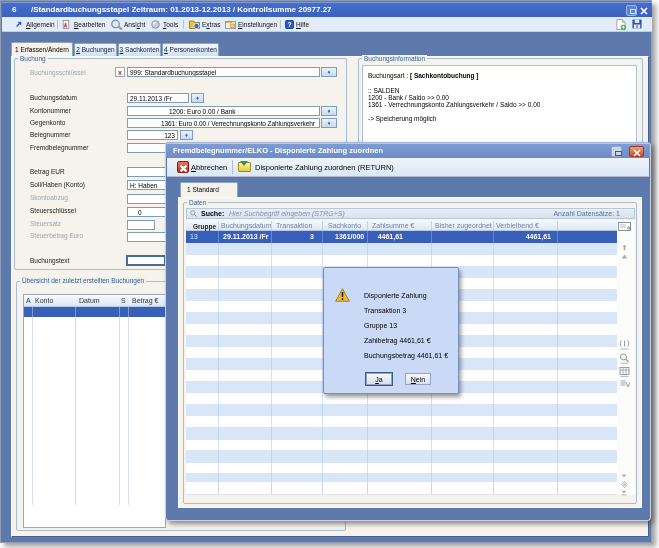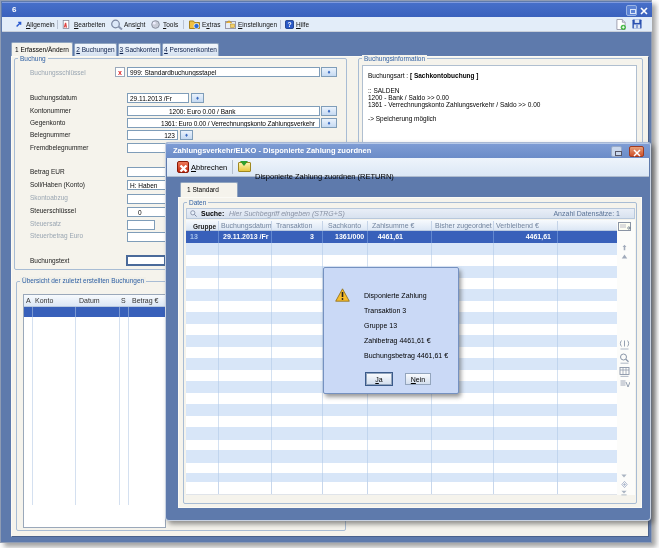--- a/index.html
+++ b/index.html
@@ -77,21 +77,21 @@
 #dtitle .clo { right:6px; width:15px; background:linear-gradient(#e8a07a,#cf4f28); border:1px solid #a03a20; font-size:7px; }
 #dtool { left:1px; top:15px; width:482px; height:19px;
   background:linear-gradient(#eef4fb,#dbe7f5); border-bottom:1px solid #aebbce; font-size:7.5px; }
 #dtool .red { position:absolute; left:10px; top:3px; width:12px; height:12px; border-radius:2px;
   background:linear-gradient(#ee7858,#c22810); border:1px solid #8a1a08; text-align:center; line-height:8px; }
 #dtool .t1 { position:absolute; left:24px; top:5px; }
 #dtool .sep { position:absolute; left:65px; top:2px; width:1px; height:14px; background:#b4bfce; }
 #dtool .ic2 { position:absolute; left:71px; top:4px; width:13px; height:10px;
   background:linear-gradient(#fdf2b0,#e8c840); border:1px solid #a08820; border-radius:1px; }
 #dtool .ic2:after { content:""; position:absolute; left:1px; top:-2px; border-left:4px solid transparent; border-right:4px solid transparent; border-top:5px solid #2f9e2f; }
-#dtool .t2 { position:absolute; left:88px; top:14px; }
+#dtool .t2 { position:absolute; left:88px; top:5px; }
 #dtab { left:14px; top:39px; width:58px; height:15px; background:#f5f3ec;
   border:1px solid #8fa4c0; border-bottom:none; border-radius:2px 2px 0 0;
   font-size:6.5px; line-height:14px; padding-left:6px; z-index:2; }
 #dpanel { left:12px; top:54px; width:464px; height:311px; background:#f5f3ec;
   border:1px solid #fbfaf5; }
 #dgrp { left:17px; top:59px; width:454px; height:302px; border:1px solid #a8bcd4; border-radius:2px; }
 #dglab { left:21px; top:56px; font-size:6.5px; color:#2e5fa3; background:#f5f3ec; padding:0 2px; }
 #dsearch { left:20px; top:65px; width:449px; height:11px; background:linear-gradient(#e9eef7,#d8e2ef);
   border:1px solid #b8c8dc; font-size:7px; line-height:9px; }
 #dsearch .mag { position:absolute; left:3px; top:1px; width:7px; height:7px; }
@@ -129,20 +129,21 @@
   border:1px solid #93a5bd; font-size:7px; text-align:center; line-height:11px; }
 .mbtn u { text-decoration:underline; }
 #mja { left:42px; outline:1px solid #3a5a8a; }
 #mnein { left:81px; }
 </style></head>
 <body>
 
 <div id="win" class="abs">
   <div id="title" class="abs">
     <span class="t6">6</span>
+      <span class="tx">/Standardbuchungsstapel Zeitraum: 01.2013-12.2013 / Kontrollsumme 20977.27</span>
     <span class="wbtn rest"></span>
       <span class="wbtn clo"><svg width="8" height="8" viewBox="0 0 8 8" style="margin-top:1.5px;">
           <path d="M1 1 L7 7 M7 1 L1 7" stroke="#fff" stroke-width="1.6"></path>
         </svg></span>
   </div>
   <div id="toolbar" class="abs">
     <svg class="micon" style="left:13px; top:3px; width:8px; height:8px;" viewBox="0 0 10 10">
         <path d="M2 8 L7 3 M4 3 h3 v3" stroke="#2a5ad0" stroke-width="1.8" fill="none"></path>
       </svg>
     <span class="mi" style="left:24px;"><u>A</u>llgemein</span>
@@ -271,21 +272,21 @@
   </div>
   <div id="usel"></div>
   <div class="ucol" style="left:8px;"></div>
   <div class="ucol" style="left:51px;"></div>
   <div class="ucol" style="left:95px;"></div>
   <div class="ucol" style="left:104px;"></div>
 </div>
 
 <div id="dlg" class="abs">
   <div id="dtitle" class="abs">
-      <span class="dtx">Zahlungsverkehr/ELKO - Disponierte Zahlung zuordnen</span>
+      <span class="dtx">Fremdbelegnummer/ELKO - Disponierte Zahlung zuordnen</span>
     <span class="wbtn rest"></span>
       <span class="wbtn clo"><svg width="8" height="8" viewBox="0 0 8 8" style="margin-top:1.5px;">
           <path d="M1 1 L7 7 M7 1 L1 7" stroke="#fff" stroke-width="1.5"></path>
         </svg></span>
     </div>
   <div id="dtool" class="abs">
     <span class="red"><svg width="9" height="9" viewBox="0 0 9 9" style="margin-top:1.5px;">
           <path d="M1.5 1.5 L7.5 7.5 M7.5 1.5 L1.5 7.5" stroke="#fff" stroke-width="2.4"></path>
         </svg></span>
       <span class="t1"><u>A</u>bbrechen</span>

